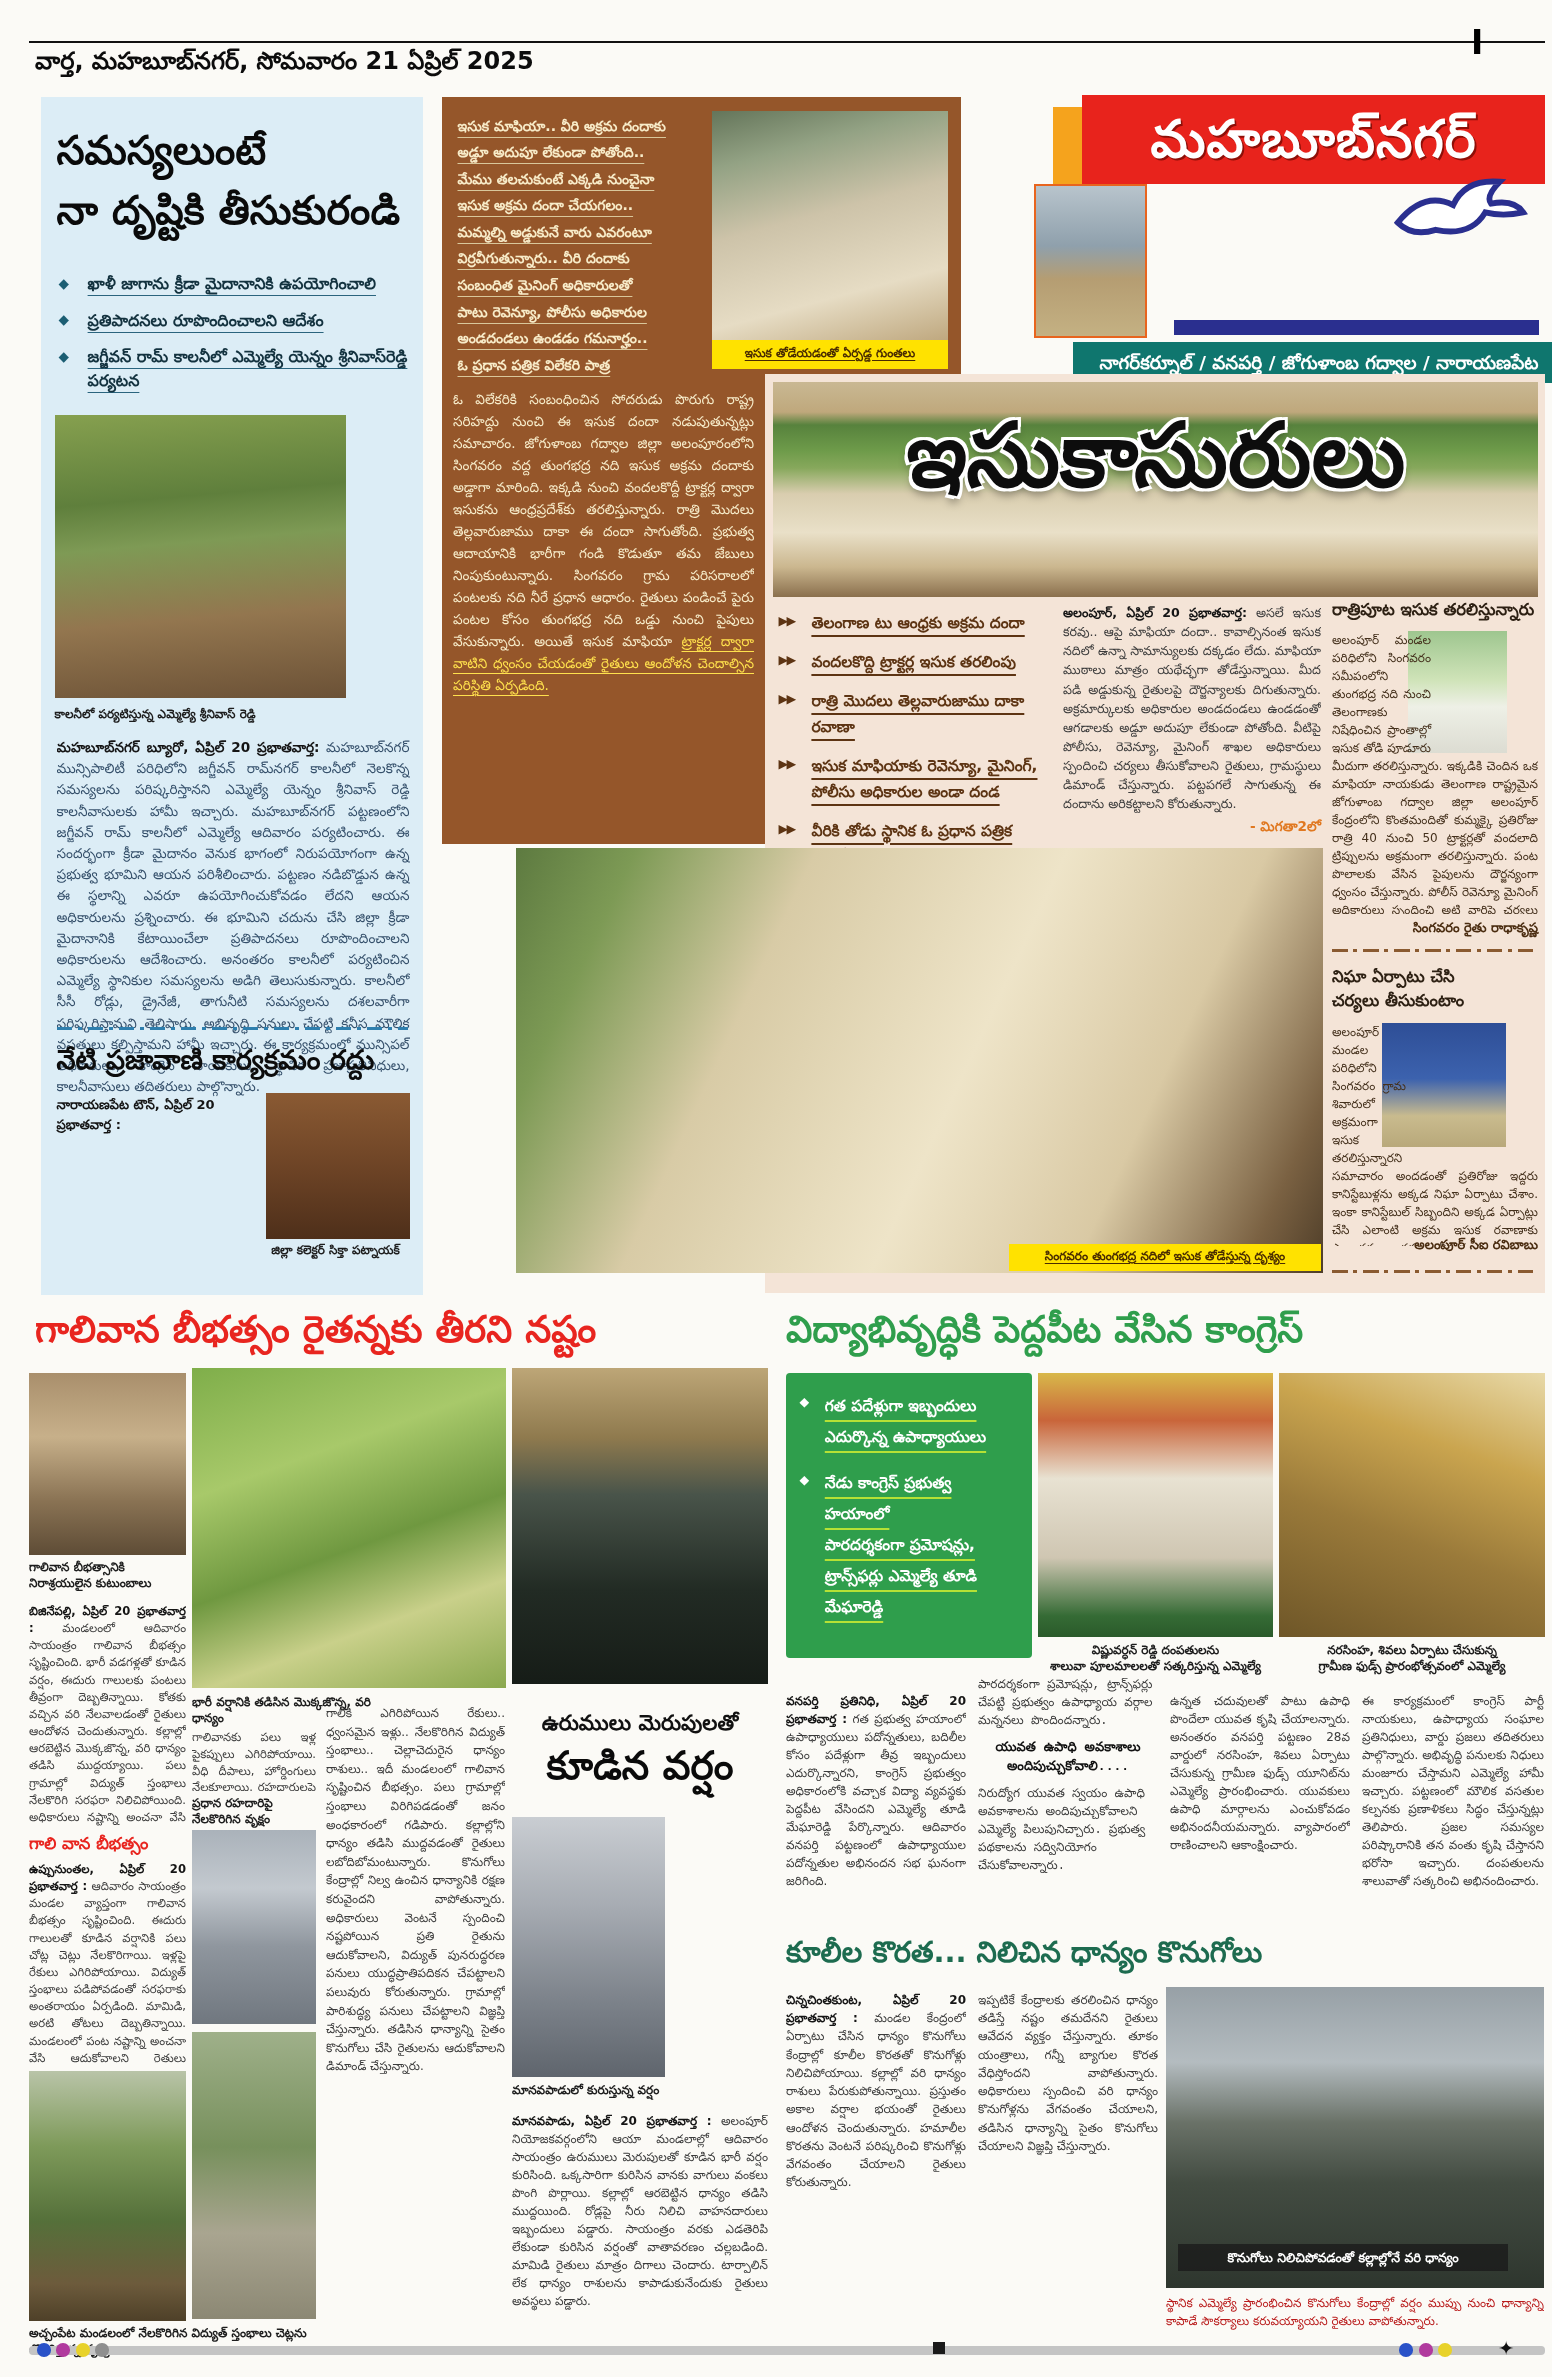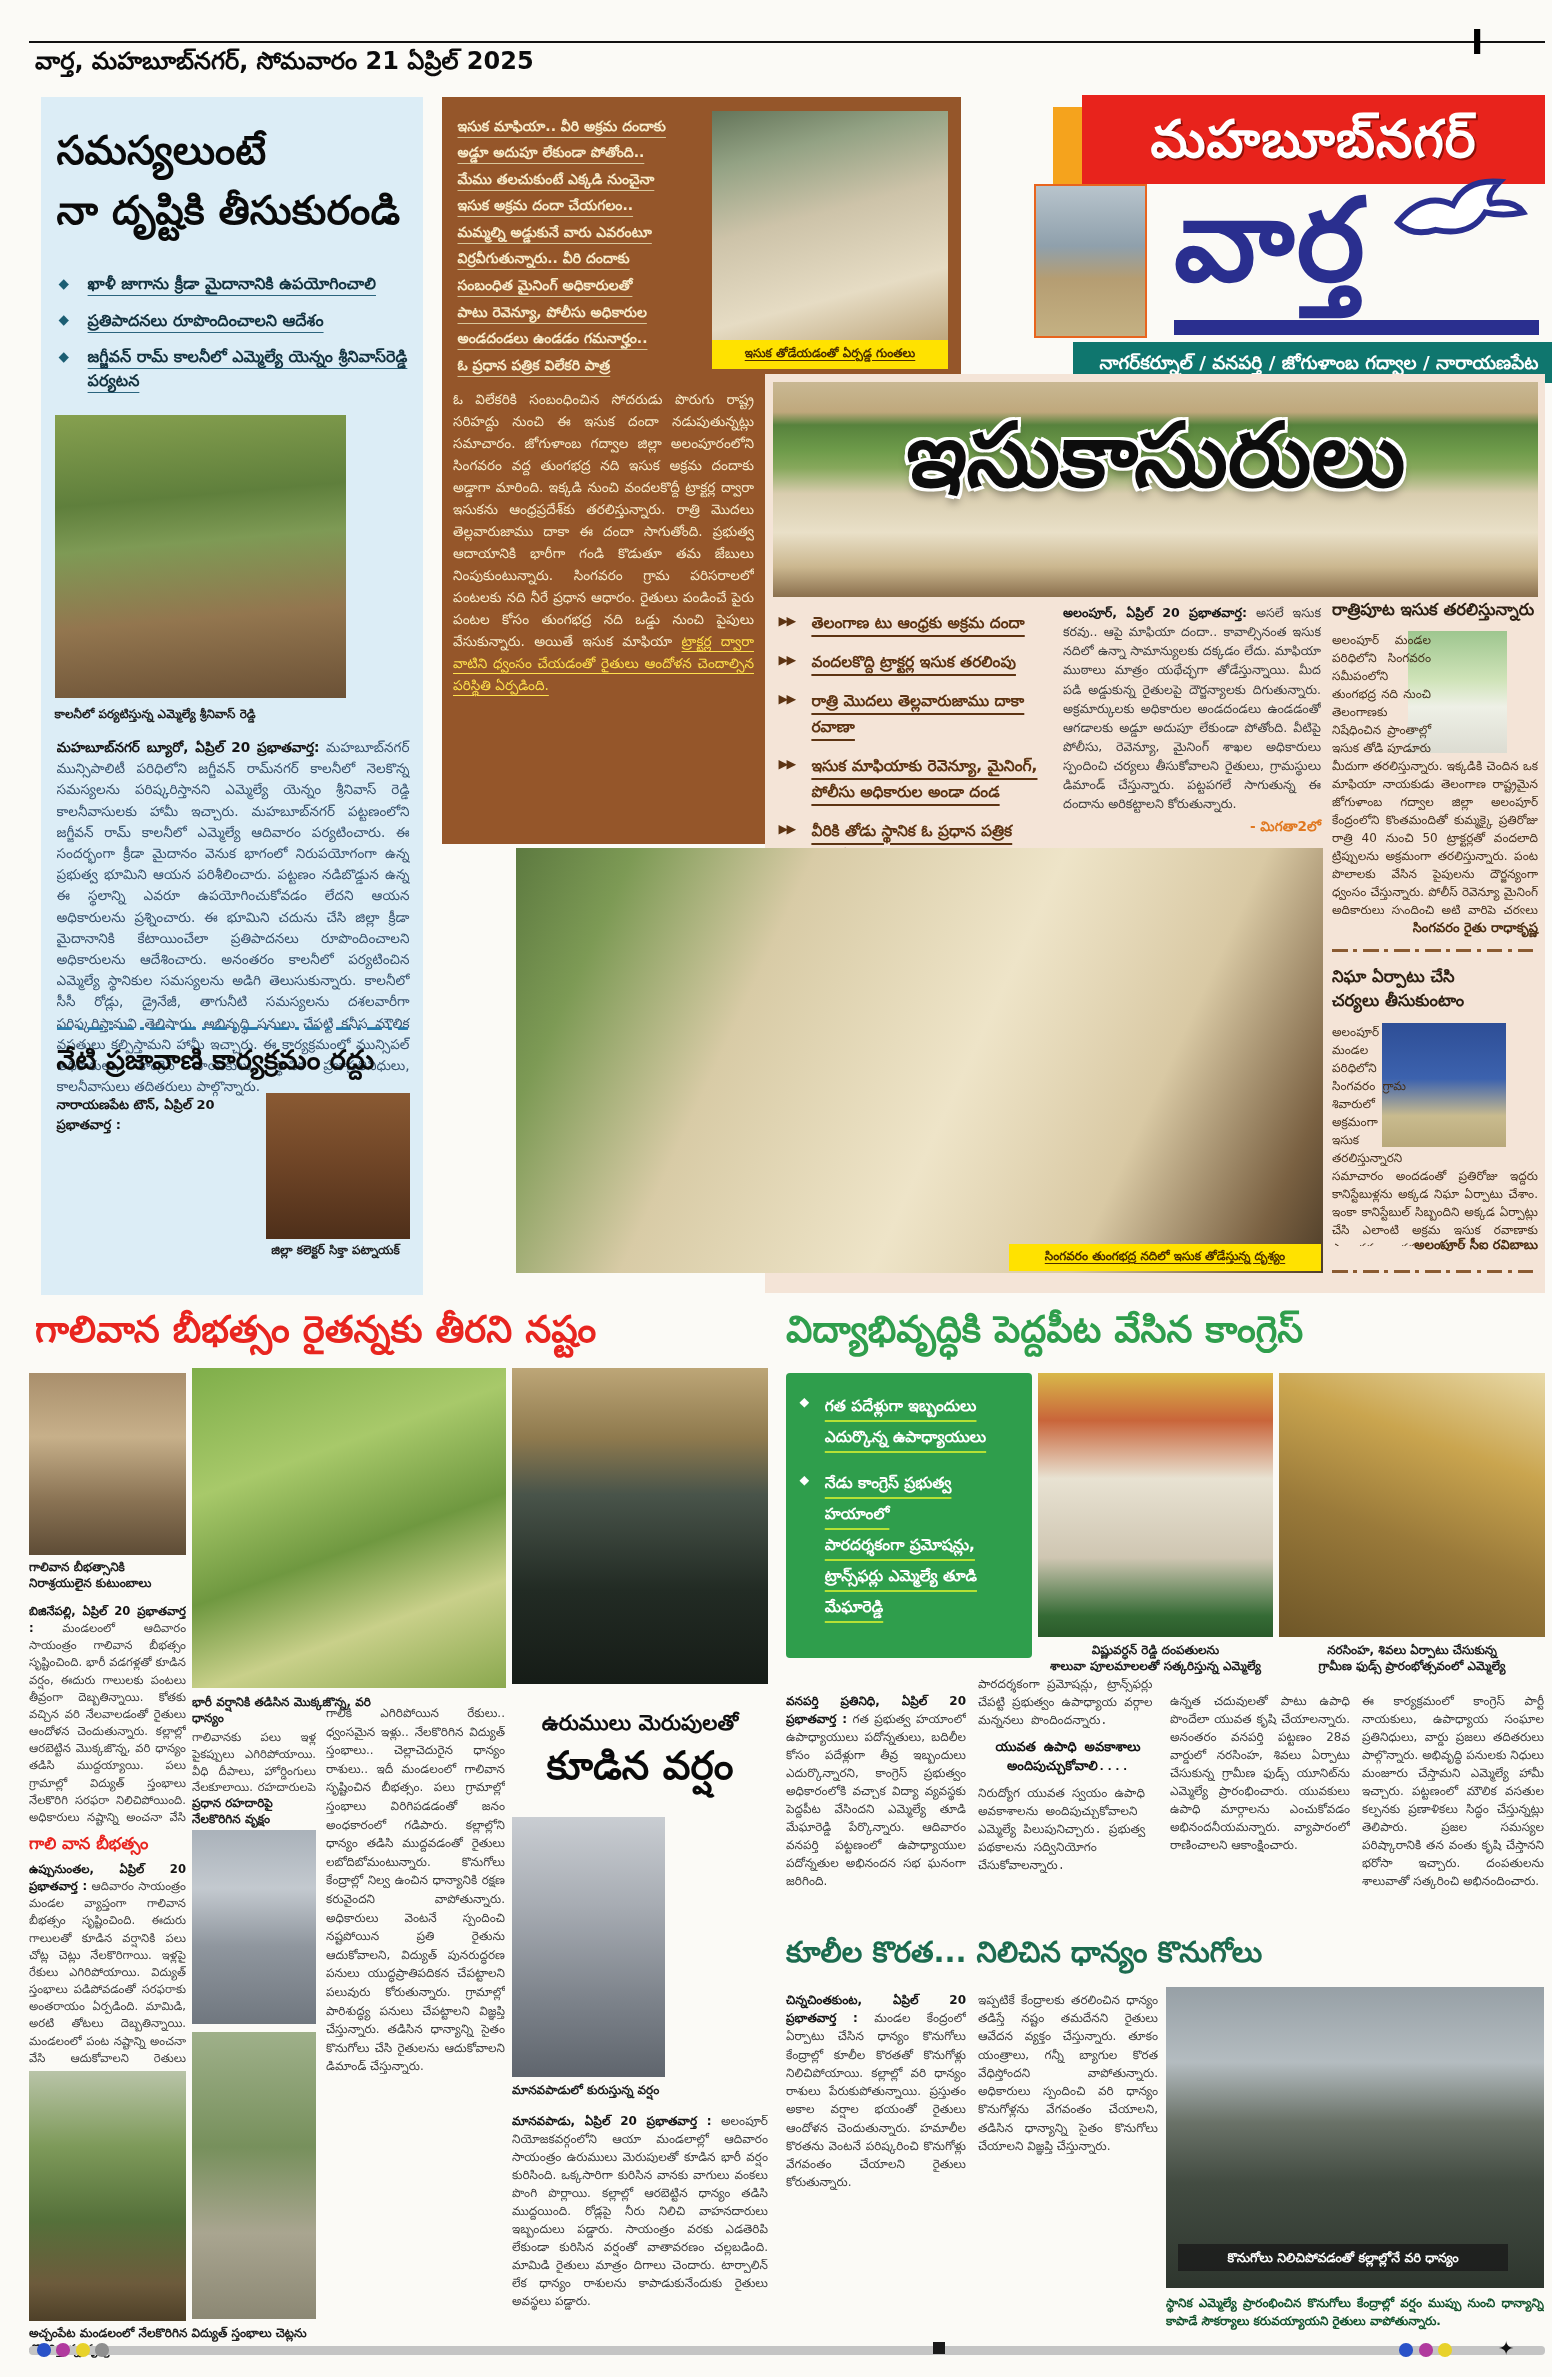--- a/index.html
+++ b/index.html
@@ -105,21 +105,20 @@
     <div class="abs yellowcap" style="left:270px;top:243px;width:236px;height:29px;">ఇసుక తోడేయడంతో ఏర్పడ్డ గుంతలు</div>
     <div class="abs jt ov" style="left:11px;top:291px;width:301px;height:439px;font-size:13.6px;line-height:1.62;color:#f7ecca;">
       <span>ఓ విలేకరికి సంబంధించిన సోదరుడు పొరుగు రాష్ట్ర సరిహద్దు నుంచి ఈ ఇసుక దందా నడుపుతున్నట్లు సమాచారం. జోగుళాంబ గద్వాల జిల్లా అలంపూరంలోని సింగవరం వద్ద తుంగభద్ర నది ఇసుక అక్రమ దందాకు అడ్డాగా మారింది. ఇక్కడి నుంచి వందలకొద్దీ ట్రాక్టర్ల ద్వారా ఇసుకను ఆంధ్రప్రదేశ్‌కు తరలిస్తున్నారు. రాత్రి మొదలు తెల్లవారుజాము దాకా ఈ దందా సాగుతోంది. ప్రభుత్వ ఆదాయానికి భారీగా గండి కొడుతూ తమ జేబులు నింపుకుంటున్నారు. సింగవరం గ్రామ పరిసరాలలో పంటలకు నది నీరే ప్రధాన ఆధారం. రైతులు పండించే పైరు పంటల కోసం తుంగభద్ర నది ఒడ్డు నుంచి పైపులు వేసుకున్నారు. అయితే ఇసుక మాఫియా</span>
       <span style="color:#ffe14d;text-decoration:underline;text-underline-offset:4.9px;">ట్రాక్టర్ల ద్వారా వాటిని ధ్వంసం చేయడంతో రైతులు ఆందోళన చెందాల్సిన పరిస్థితి ఏర్పడింది.</span>
     </div>
   </div>
 
   <div class="abs" style="left:1053px;top:107px;width:29px;height:231px;background:#f5a31d;"></div>
   <div class="abs ctr bold" style="left:1082px;top:95px;width:463px;height:89px;background:#e8231c;color:#fff;font-size:52px;line-height:89px;text-shadow:1.9px 1.9px 0 #8e0f08;letter-spacing:1px;">మహబూబ్‌నగర్</div>
   <div class="abs ph ph-bridge" style="left:1034px;top:184px;width:109px;height:150px;border:2.9px solid #e8641e;"></div>
-  <div class="abs bold" style="left:1174px;top:180px;width:371px;font-size:115px;line-height:1.05;color:#2a2f8f;letter-spacing:1.9px;">వార్త</div>
   <div class="abs" style="left:1174px;top:320px;width:365px;height:14.6px;background:#2a2f8f;"></div>
   <svg class="abs" style="left:1386px;top:173px;" width="146" height="70" viewBox="0 0 100 48">
     <path d="M8 34 Q26 12 46 22 Q54 4 78 6 Q68 16 72 21 Q88 18 94 27 Q80 30 68 27 Q58 44 34 39 Q18 44 8 34 Z" fill="#ffffff" stroke="#2a2f8f" stroke-width="4"></path>
   </svg>
   <div class="abs ctr bold" style="left:1053px;top:342px;width:492px;height:41px;background:#0f766e;color:#fff;font-size:18.4px;line-height:41px;margin-left:20px;">నాగర్‌కర్నూల్ / వనపర్తి / జోగుళాంబ గద్వాల / నారాయణపేట</div>
 
   <div class="abs" style="left:765px;top:374px;width:780px;height:919px;background:#f4e4d7;">
 
     <div class="abs ph ph-main" style="left:7.8px;top:7.8px;width:765px;height:215px;"></div>
     <div class="abs ctr" style="left:7.8px;top:29px;width:765px;font-size:89px;font-weight:900;color:#0d0d0d;white-space:nowrap;transform:skewX(-4deg);text-shadow:-2.9px -2.9px 0 #fff,2.9px -2.9px 0 #fff,-2.9px 2.9px 0 #fff,2.9px 2.9px 0 #fff,0 6.8px 8.7px rgba(0,0,0,.35);">ఇసుకాసురులు</div>
@@ -245,21 +244,21 @@
   <div class="abs jt ov" style="left:1362px;top:1692px;width:182px;height:233px;font-size:12px;line-height:1.5;color:#3c3c3c;">ఈ కార్యక్రమంలో కాంగ్రెస్ పార్టీ నాయకులు, ఉపాధ్యాయ సంఘాల ప్రతినిధులు, వార్డు ప్రజలు తదితరులు పాల్గొన్నారు. అభివృద్ధి పనులకు నిధులు మంజూరు చేస్తామని ఎమ్మెల్యే హామీ ఇచ్చారు. పట్టణంలో మౌలిక వసతుల కల్పనకు ప్రణాళికలు సిద్ధం చేస్తున్నట్లు తెలిపారు. ప్రజల సమస్యల పరిష్కారానికి తన వంతు కృషి చేస్తానని భరోసా ఇచ్చారు. దంపతులను శాలువాతో సత్కరించి అభినందించారు.</div>
 
   <div class="abs bold" style="left:786px;top:1935px;width:582px;font-size:29px;color:#1d6b4f;">కూలీల కొరత... నిలిచిన ధాన్యం కొనుగోలు</div>
   <div class="abs jt ov" style="left:786px;top:1991px;width:180px;height:338px;font-size:12px;line-height:1.52;color:#3c3c3c;">
     <b class="dl">చిన్నచింతకుంట, ఏప్రిల్ 20 ప్రభాతవార్త :</b>
     <span>మండల కేంద్రంలో ఏర్పాటు చేసిన ధాన్యం కొనుగోలు కేంద్రాల్లో కూలీల కొరతతో కొనుగోళ్లు నిలిచిపోయాయి. కల్లాల్లో వరి ధాన్యం రాశులు పేరుకుపోతున్నాయి. ప్రస్తుతం అకాల వర్షాల భయంతో రైతులు ఆందోళన చెందుతున్నారు. హమాలీల కొరతను వెంటనే పరిష్కరించి కొనుగోళ్లు వేగవంతం చేయాలని రైతులు కోరుతున్నారు.</span>
   </div>
   <div class="abs jt ov" style="left:978px;top:1991px;width:180px;height:338px;font-size:12px;line-height:1.52;color:#3c3c3c;">ఇప్పటికే కేంద్రాలకు తరలించిన ధాన్యం తడిస్తే నష్టం తమదేనని రైతులు ఆవేదన వ్యక్తం చేస్తున్నారు. తూకం యంత్రాలు, గన్నీ బ్యాగుల కొరత వేధిస్తోందని వాపోతున్నారు. అధికారులు స్పందించి వరి ధాన్యం కొనుగోళ్లను వేగవంతం చేయాలని, తడిసిన ధాన్యాన్ని సైతం కొనుగోలు చేయాలని విజ్ఞప్తి చేస్తున్నారు.</div>
   <div class="abs ph ph-paddyheap" style="left:1166px;top:1987px;width:378px;height:301px;"></div>
   <div class="abs ctr bold" style="left:1178px;top:2244px;width:330px;height:27px;background:rgba(25,25,25,0.78);color:#fff;font-size:12.6px;line-height:27px;">కొనుగోలు నిలిచిపోవడంతో కల్లాల్లోనే వరి ధాన్యం</div>
-  <div class="abs jt ov" style="left:1166px;top:2294px;width:378px;height:39px;font-size:12px;line-height:1.5;color:#14532d;font-weight:bold;">స్థానిక ఎమ్మెల్యే ప్రారంభించిన కొనుగోలు కేంద్రాల్లో వర్షం ముప్పు నుంచి ధాన్యాన్ని కాపాడే సౌకర్యాలు కరువయ్యాయని రైతులు వాపోతున్నారు.</div>
+  <div class="abs jt ov" style="left:1166px;top:2294px;width:378px;height:39px;font-size:12px;line-height:1.5;color:#b91c1c;">స్థానిక ఎమ్మెల్యే ప్రారంభించిన కొనుగోలు కేంద్రాల్లో వర్షం ముప్పు నుంచి ధాన్యాన్ని కాపాడే సౌకర్యాలు కరువయ్యాయని రైతులు వాపోతున్నారు.</div>
 
   <div class="abs" style="left:29px;top:2346px;width:1516px;height:8.7px;background:#c4c4c4;border-radius:3.9px;"></div>
   <div class="dot" style="left:37px;top:2343px;background:#2a52c8;"></div>
   <div class="dot" style="left:56px;top:2343px;background:#b13a9e;"></div>
   <div class="dot" style="left:76px;top:2343px;background:#e8d22a;"></div>
   <div class="dot" style="left:95px;top:2343px;background:#8f8f8f;"></div>
   <div class="abs" style="left:933px;top:2342px;width:11.6px;height:11.6px;background:#1a1a1a;"></div>
   <div class="dot" style="left:1399px;top:2343px;background:#2a52c8;"></div>
   <div class="dot" style="left:1419px;top:2343px;background:#b13a9e;"></div>
   <div class="dot" style="left:1438px;top:2343px;background:#e8d22a;"></div>

